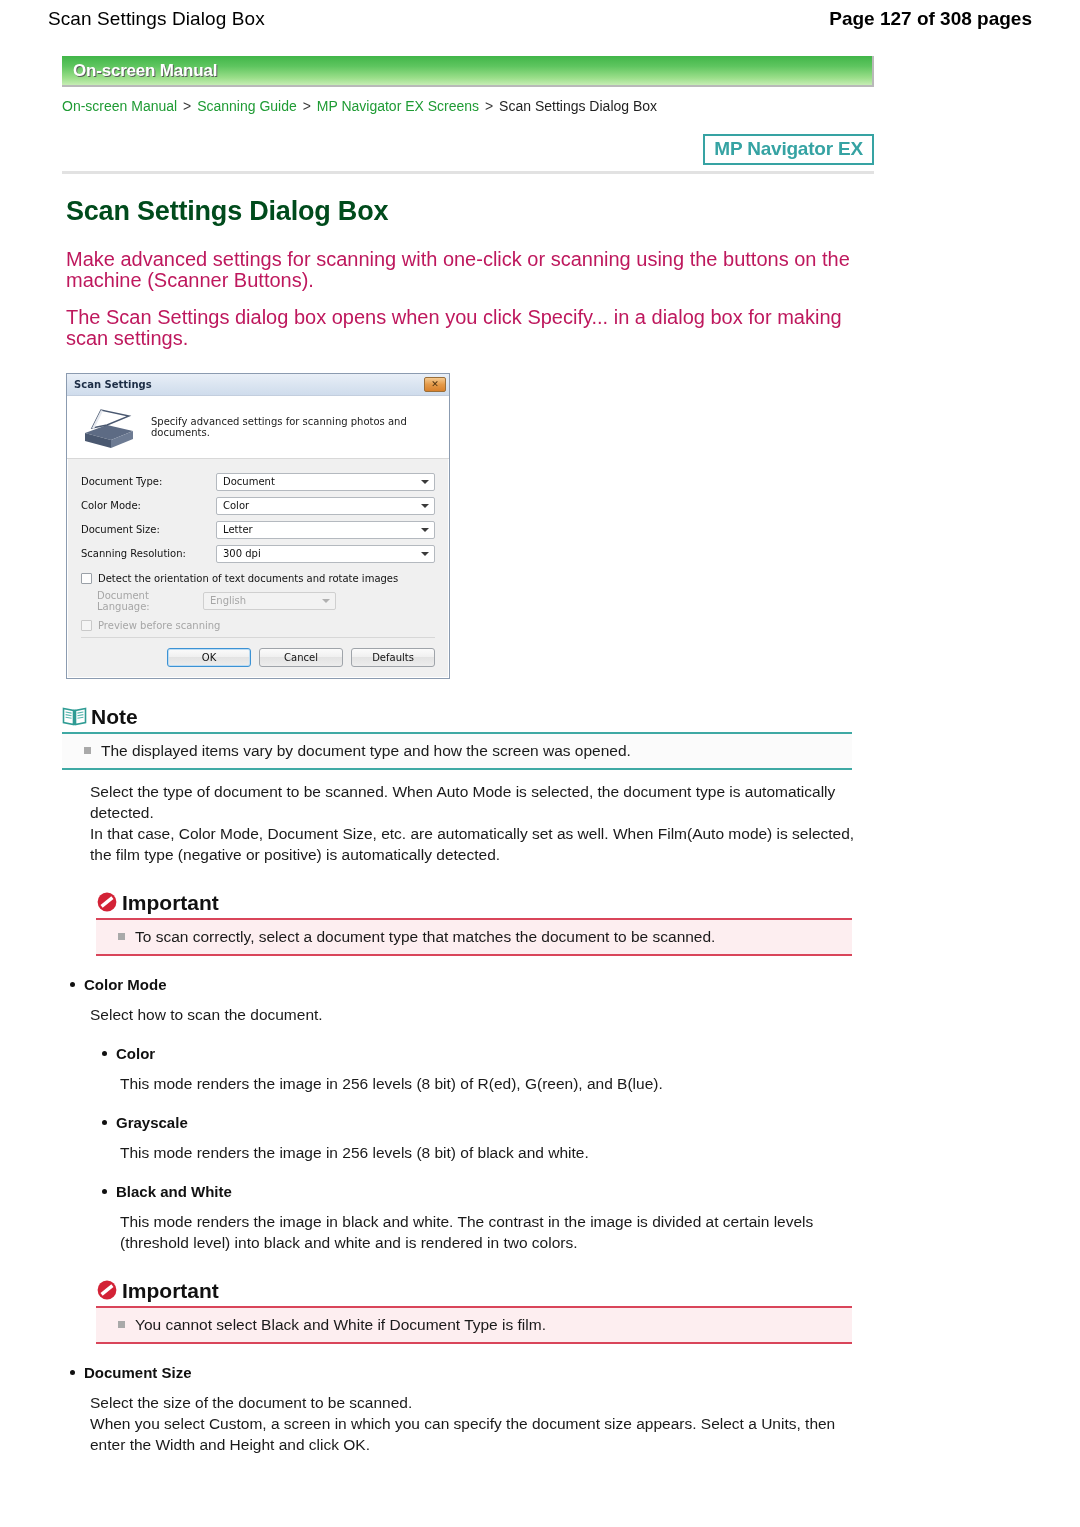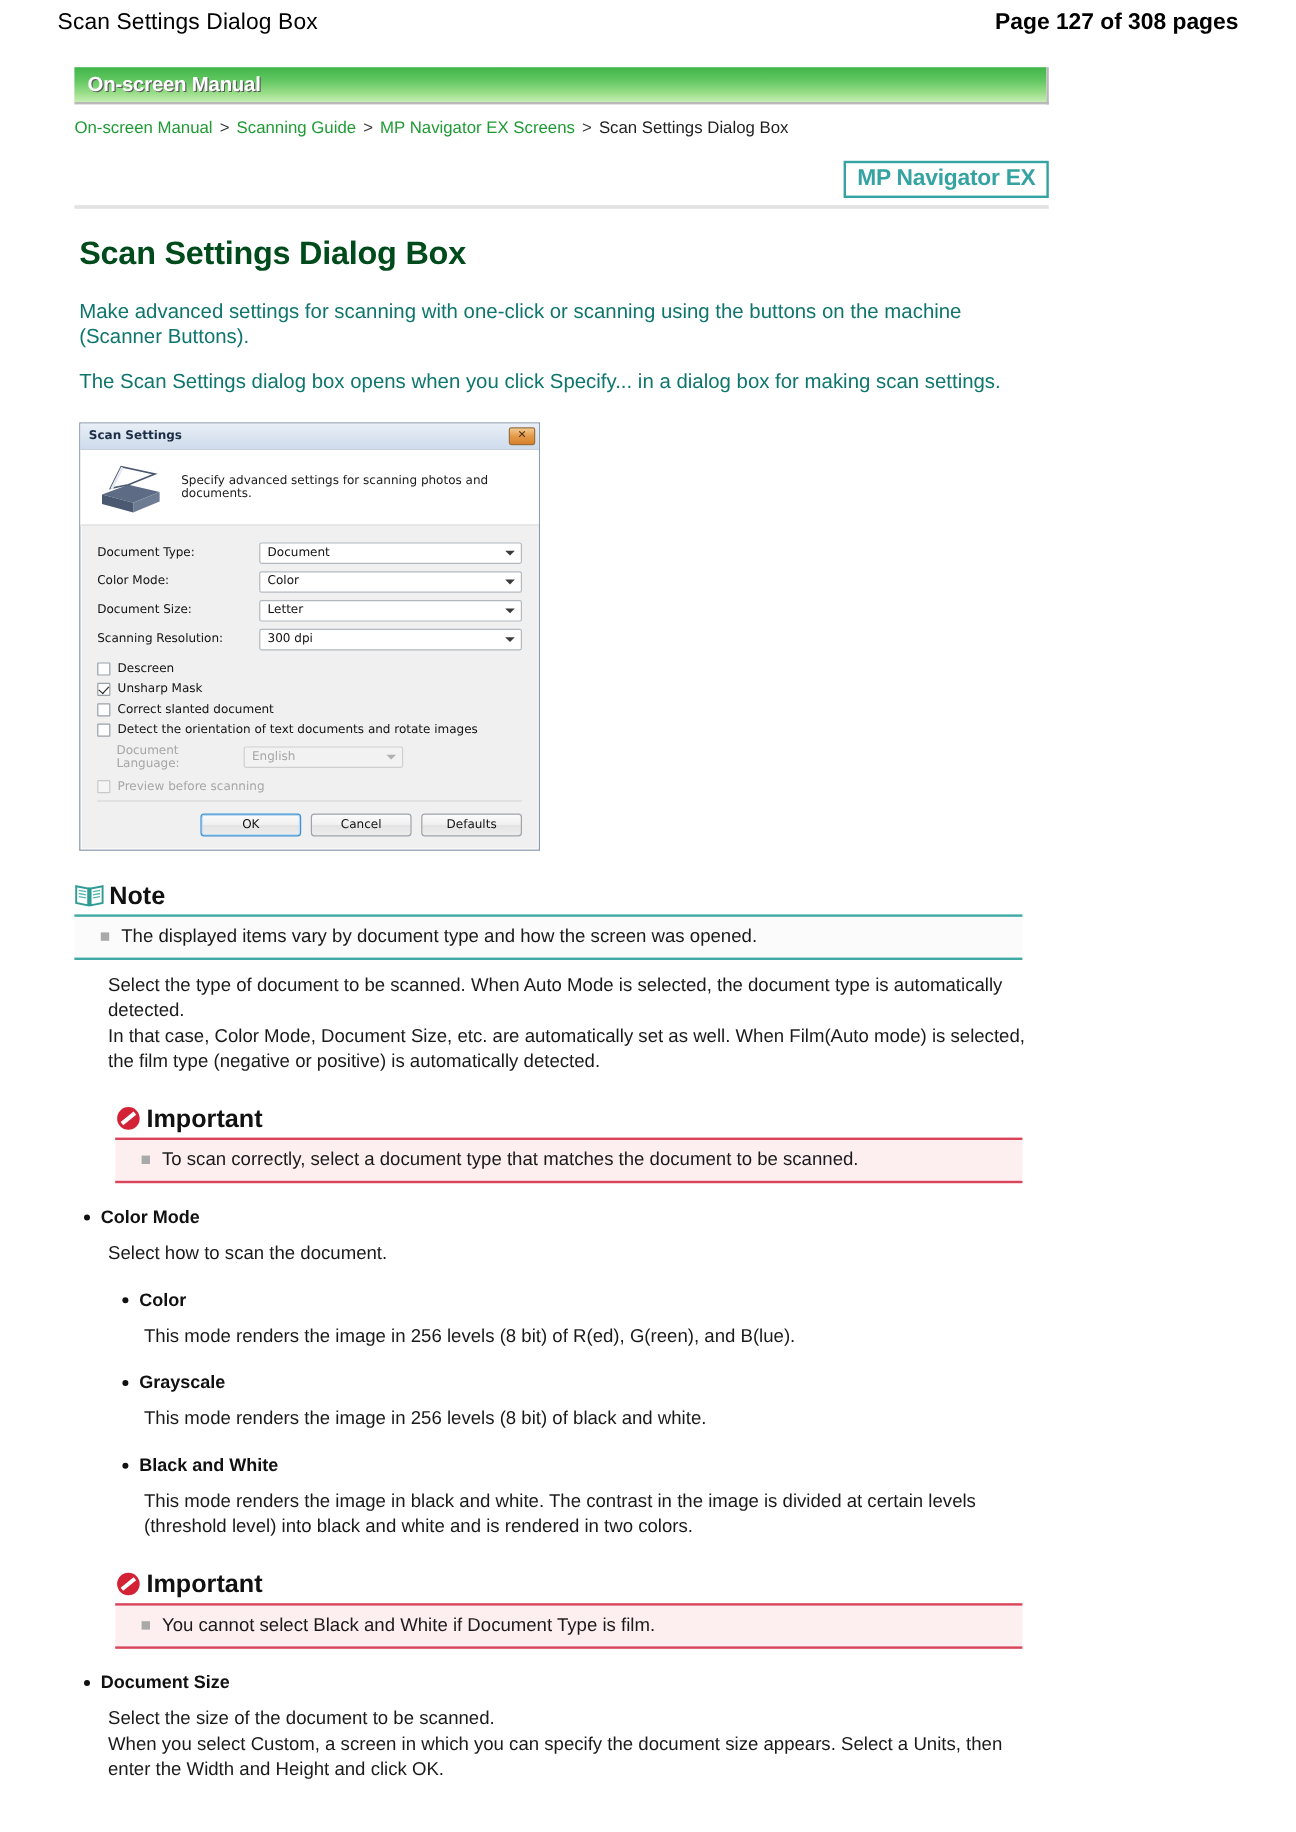--- a/index.html
+++ b/index.html
@@ -113,23 +113,23 @@
   h1.page-title {
     font-size: 27px;
     font-weight: bold;
     color: #004b1c;
     margin: 22px 0 0 4px;
     letter-spacing: -0.2px;
   }
 
   
   p.body-text {
-    font-size: 17px;
+    font-size: 20px;
     line-height: 21px;
-    color: #0f766e;
+    color: #be185d;
     margin: 22px 0 0 4px;
     max-width: 800px;
   }
   p.body-text.tight { margin-top: 16px; }
 
   
   .dialog-wrap {
     margin: 24px 0 0 4px;
   }
   .win-dialog {
@@ -462,34 +462,20 @@
         <div class="field-row">
           <span class="field-label">Scanning Resolution:</span>
           <span class="combo">
             <span>300 dpi</span>
             <span class="caret"></span>
           </span>
         </div>
 
         <div class="check-grid">
           <div class="check-cols">
-            <div class="col">
-              <div class="chk-row">
-                <span class="chk-box"></span>
-                <span class="chk-label">Descreen</span>
-              </div>
-              <div class="chk-row">
-                <span class="chk-box checked"></span>
-                <span class="chk-label">Unsharp Mask</span>
-              </div>
-              <div class="chk-row">
-                <span class="chk-box"></span>
-                <span class="chk-label">Correct slanted document</span>
-              </div>
-            </div>
           </div>
 
           <div class="chk-row">
             <span class="chk-box"></span>
             <span class="chk-label">Detect the orientation of text documents and rotate images</span>
           </div>
 
           <div class="lang-row">
             <span class="lang-label">Document Language:</span>
             <span class="combo disabled">

